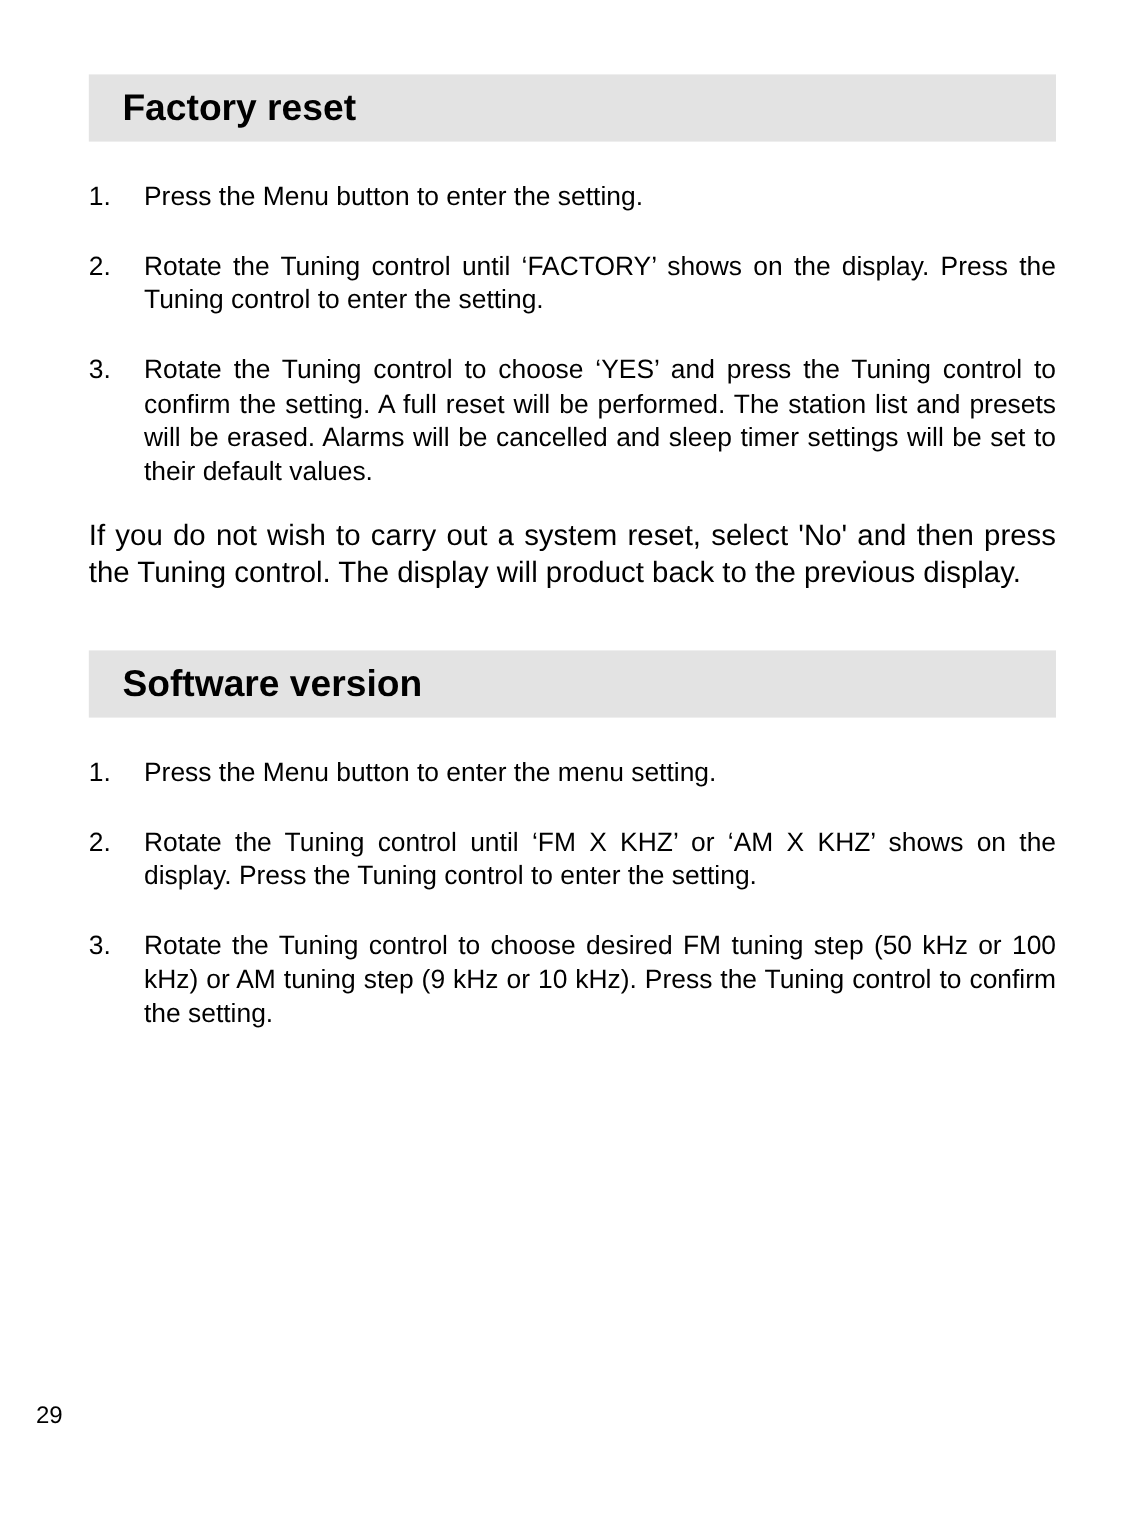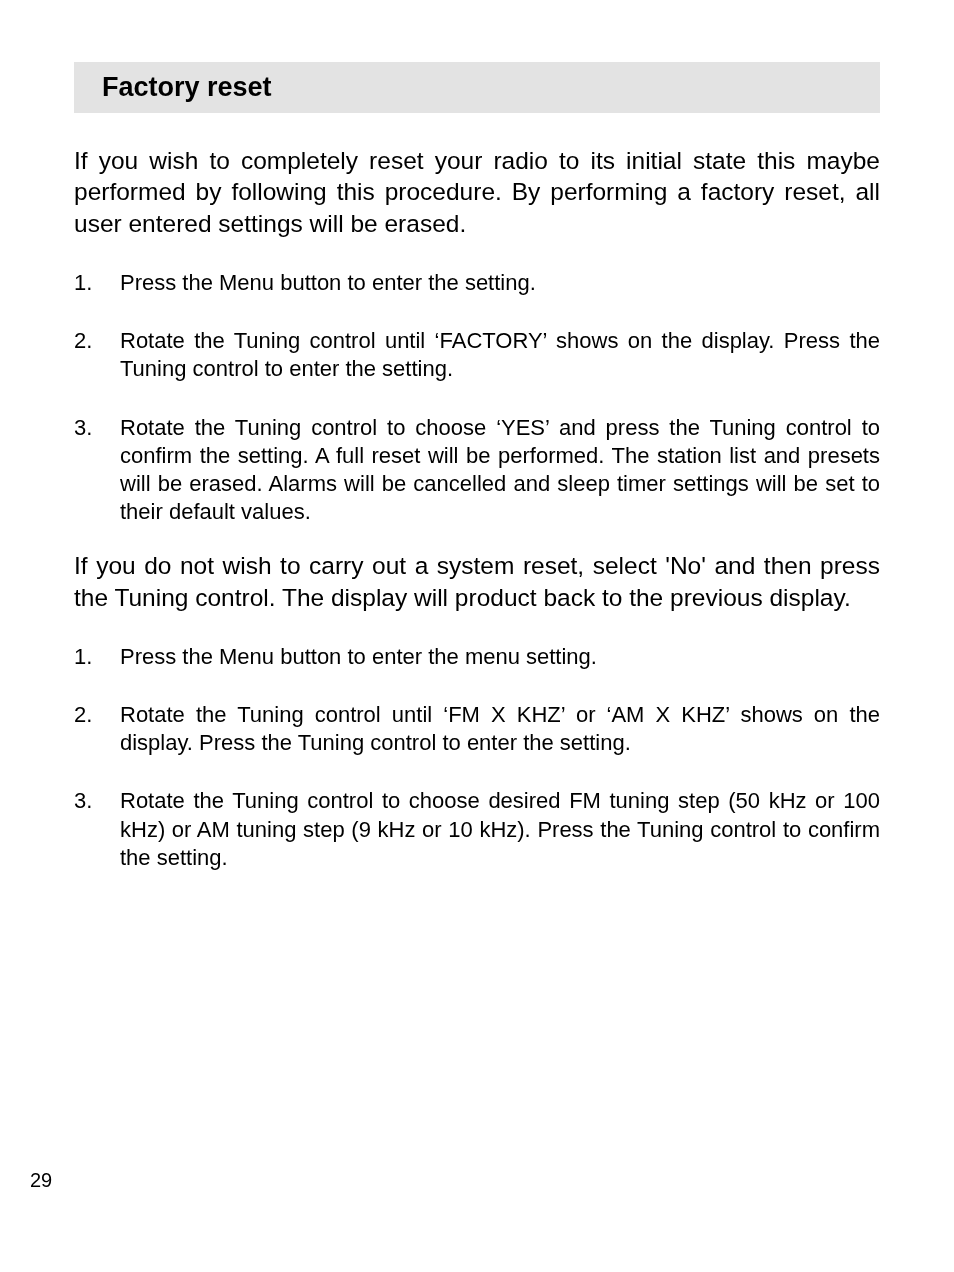--- a/index.html
+++ b/index.html
@@ -12,21 +12,21 @@
   .page {
     width: 954px;
     height: 1272px;
     box-sizing: border-box;
     padding: 62px 74px 0 74px;
     position: relative;
   }
   .section-header {
     background: #e3e3e3;
     font-weight: bold;
-    font-size: 27px;
+    font-size: 31px;
     padding: 10px 18px 10px 28px;
     margin-bottom: 32px;
   }
   .second-header {
     margin-top: 48px;
   }
   .body-text {
     font-size: 24.5px;
     line-height: 1.28;
     text-align: justify;
@@ -66,31 +66,31 @@
     font-size: 20px;
   }
 </style>
 </head>
 <body>
 
 <div class="page">
 
   <div class="section-header">Factory reset</div>
 
-  <div class="body-text">If you wish to completely reset your radio to its initial state this maybe performed by following this procedure. By performing a factory reset, all user entered settings will be erased.</div>
 
   <ol class="steps">
     <li>Press the Menu button to enter the setting.</li>
     <li>Rotate the Tuning control until ‘FACTORY’ shows on the display. Press the Tuning control to enter the setting.</li>
     <li>Rotate the Tuning control to choose ‘YES’ and press the Tuning control to confirm the setting. A full reset will be performed. The station list and presets will be erased. Alarms will be cancelled and sleep timer settings will be set to their default values.</li>
   </ol>
 
   <div class="body-text">If you do not wish to carry out a system reset, select 'No' and then press the Tuning control. The display will product back to the previous display.</div>
 
 
+  <div class="section-header second-header">Software version</div>
 
 
   <ol class="steps">
     <li>Press the Menu button to enter the menu setting.</li>
     <li>Rotate the Tuning control until ‘FM X KHZ’ or ‘AM X KHZ’ shows on the display. Press the Tuning control to enter the setting.</li>
     <li>Rotate the Tuning control to choose desired FM tuning step (50 kHz or 100 kHz) or AM tuning step (9 kHz or 10 kHz). Press the Tuning control to confirm the setting.</li>
   </ol>
 
   <div class="page-number">29</div>
 </div>

